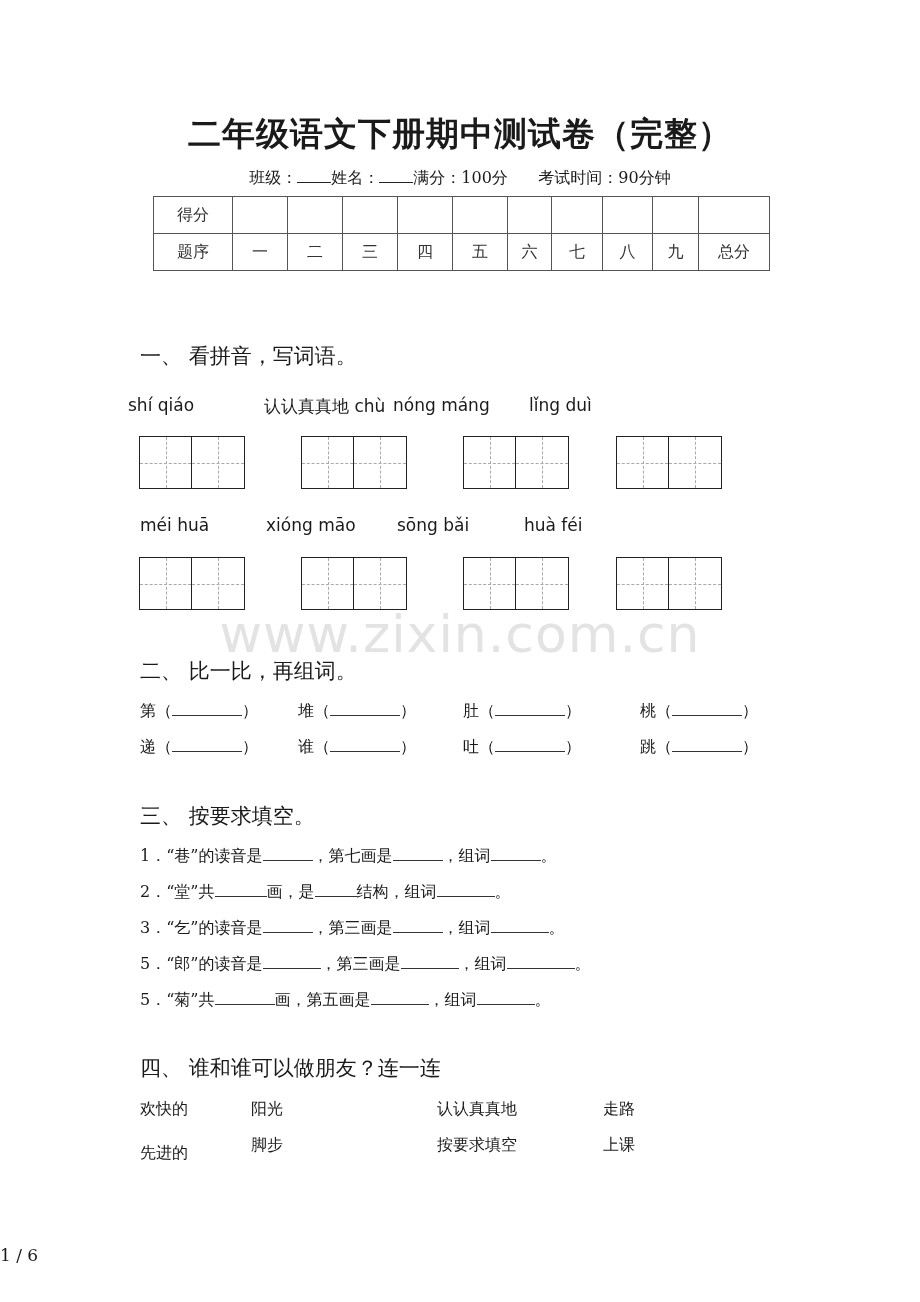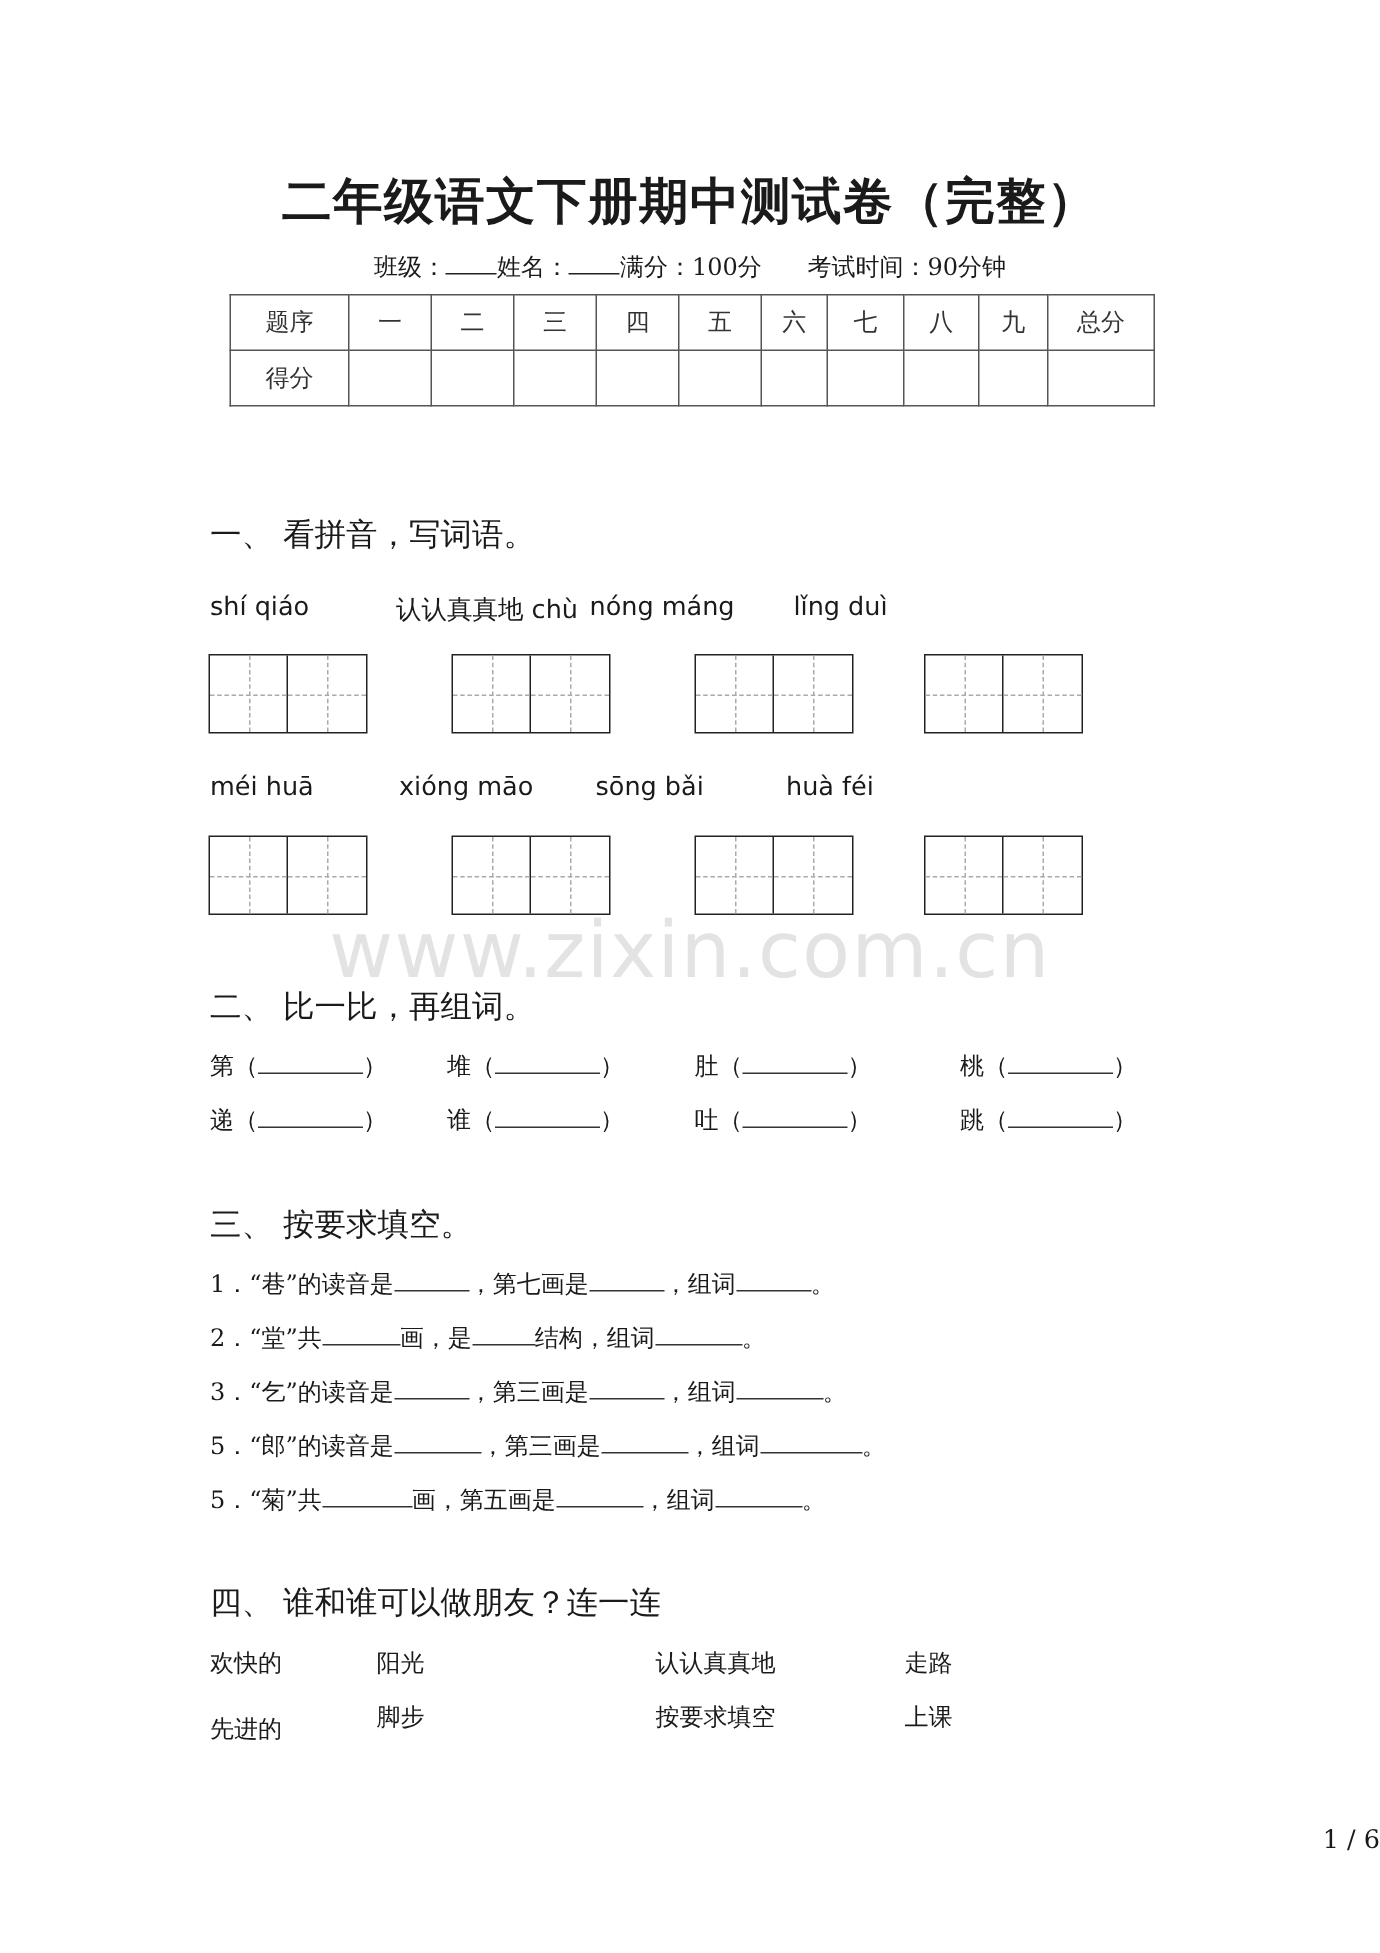--- a/index.html
+++ b/index.html
@@ -17,65 +17,65 @@
   .tian { position:absolute; width:106px; height:53px; border:1.5px solid #222; box-sizing:border-box; }
   .tian .cell { position:absolute; top:0; width:52px; height:100%; box-sizing:border-box; }
   .tian .cell.l { left:0; border-right:1.5px solid #222; }
   .tian .cell.r { left:52px; }
   .tian .cell .v { position:absolute; left:50%; top:0; bottom:0; border-left:1px dashed #aaa; }
   .tian .cell .h { position:absolute; top:50%; left:0; right:0; border-top:1px dashed #aaa; }
   .row16 { font-size:16px; }
   .ul { display:inline-block; border-bottom:1px solid #333; height:14px; vertical-align:baseline; }
   .watermark { left:0; width:920px; top:604px; text-align:center; font-size:52px; color:#e3e3e3;
                font-family:"DejaVu Sans","Liberation Sans",sans-serif; letter-spacing:1px; }
-  .pager { left:0; width:920px; top:1217px; text-align:right; font-size:17px; }
+  .pager { left:0; width:920px; top:1245px; text-align:left; font-size:17px; }
 </style>
 </head>
 <body>
 
 <div class="abs title">二年级语文下册期中测试卷（完整）</div>
 <div class="abs info">
   <span>班级：</span><span class="blank"></span><span>姓名：</span><span class="blank"></span><span>满分：100分</span>&nbsp;&nbsp;&nbsp;&nbsp;&nbsp;&nbsp;<span>考试时间：90分钟</span>
 </div>
 
 <table class="score">
   <tbody>
       <tr>
+    <td>得分</td>
+    <td></td>
+    <td></td>
+    <td></td>
+    <td></td>
+    <td></td>
+    <td></td>
+    <td></td>
+    <td></td>
+    <td></td>
+    <td></td>
+  </tr>
+  <tr>
     <td style="width:78px">题序</td>
     <td style="width:54px">一</td>
     <td style="width:54px">二</td>
     <td style="width:54px">三</td>
     <td style="width:54px">四</td>
     <td style="width:54px">五</td>
     <td style="width:43px">六</td>
     <td style="width:50px">七</td>
     <td style="width:49px">八</td>
     <td style="width:45px">九</td>
     <td style="width:70px">总分</td>
   </tr>
-  <tr>
-    <td>得分</td>
-    <td></td>
-    <td></td>
-    <td></td>
-    <td></td>
-    <td></td>
-    <td></td>
-    <td></td>
-    <td></td>
-    <td></td>
-    <td></td>
-  </tr>
 </tbody>
   </table>
 
 <div class="abs sec-title" style="top:342px">一、  看拼音，写词语。</div>
 
 <div class="abs" style="left:0;top:395px;width:920px;height:20px">
-  <span class="abs pinyin" style="left:140px">shí   qiáo</span>
+  <span class="abs pinyin" style="left:128px">shí   qiáo</span>
   <span class="abs pinyin" style="left:264px">认认真真地  chù</span>
   <span class="abs pinyin" style="left:393px">nóng máng</span>
   <span class="abs pinyin" style="left:529px">lǐng  duì</span>
 </div>
 
 <div class="tian" style="left:139px;top:436px">
     <div class="cell l">
       <div class="v"></div>
       <div class="h"></div>
     </div>

